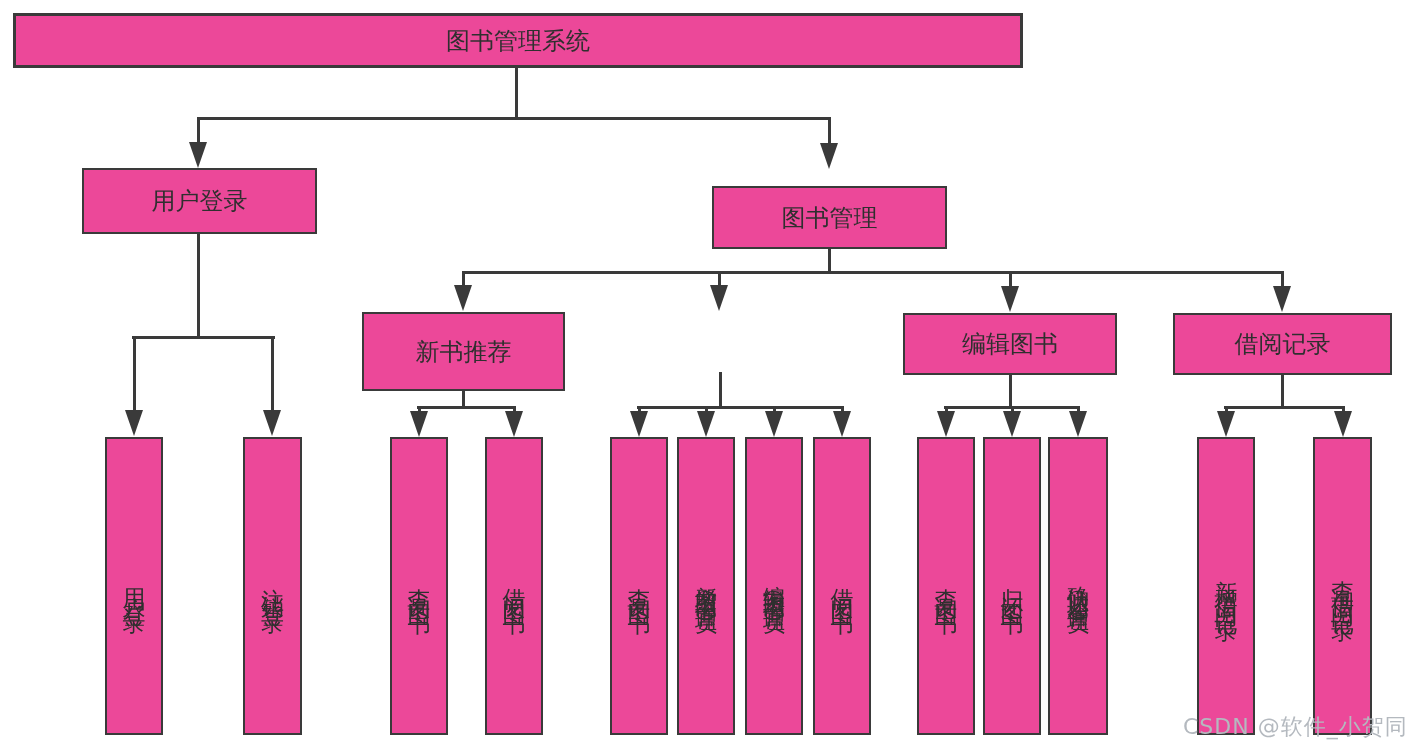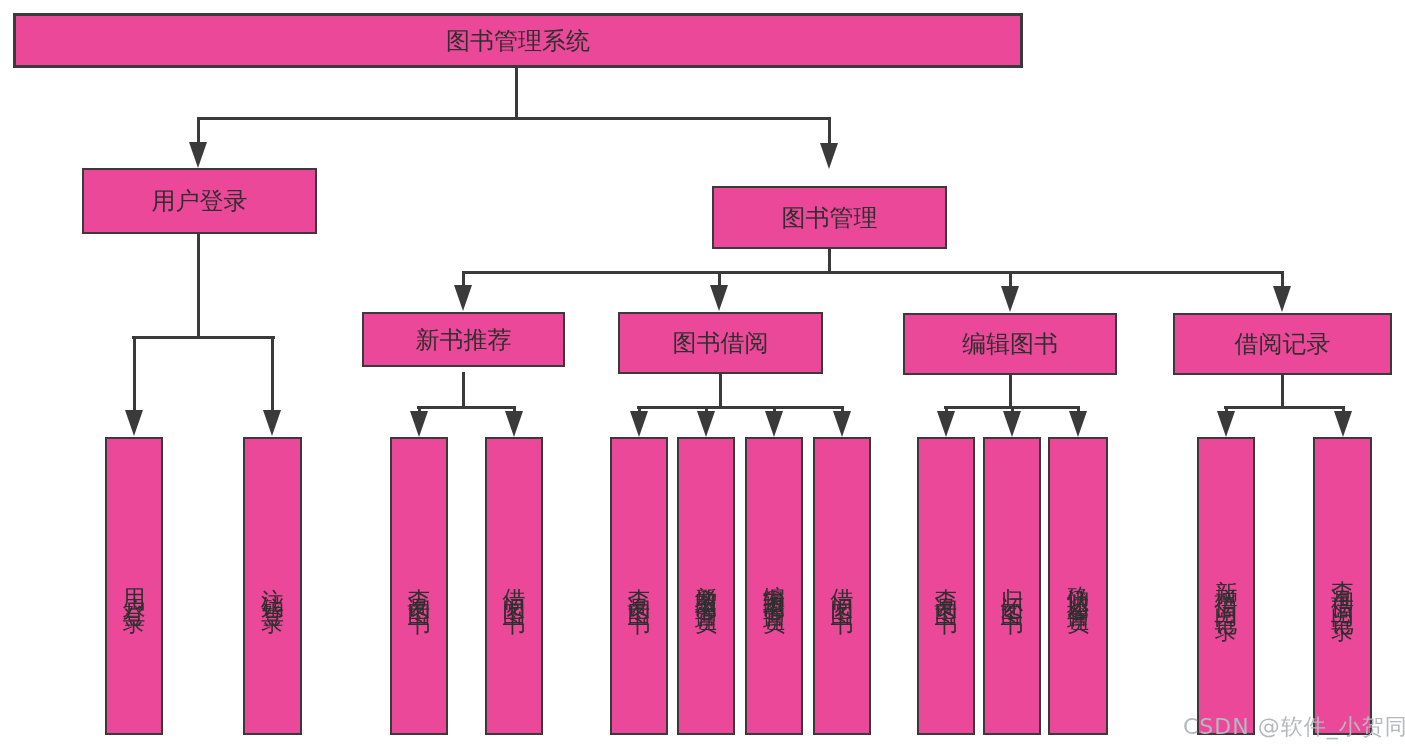--- a/index.html
+++ b/index.html
@@ -42,25 +42,22 @@
     <span class="hlabel">图书管理系统</span>
   </div>
 
   <div class="box" style="left:82px; top:168px; width:235px; height:66px;">
     <span class="hlabel">用户登录</span>
   </div>
   <div class="box" style="left:712px; top:170px; width:235px; height:63px;margin-top:16px;">
     <span class="hlabel">图书管理</span>
   </div>
 
-  <div class="box" style="left:362px; top:312px; width:203px; height:55px;">
+  <div class="box" style="left:362px; top:312px; width:203px; height:79px;">
     <span class="hlabel">新书推荐</span>
-  </div>
-  <div class="box" style="left:618px; top:312px; width:205px; height:62px;">
-    <span class="hlabel">图书借阅</span>
   </div>
   <div class="box" style="left:903px; top:313px; width:214px; height:62px;">
     <span class="hlabel">编辑图书</span>
   </div>
   <div class="box" style="left:1173px; top:313px; width:219px; height:62px;">
     <span class="hlabel">借阅记录</span>
   </div>
 
   <div class="box" style="left:105px; top:437px; width:58px; height:298px;">
     <span class="vlabel">用户登录</span>

